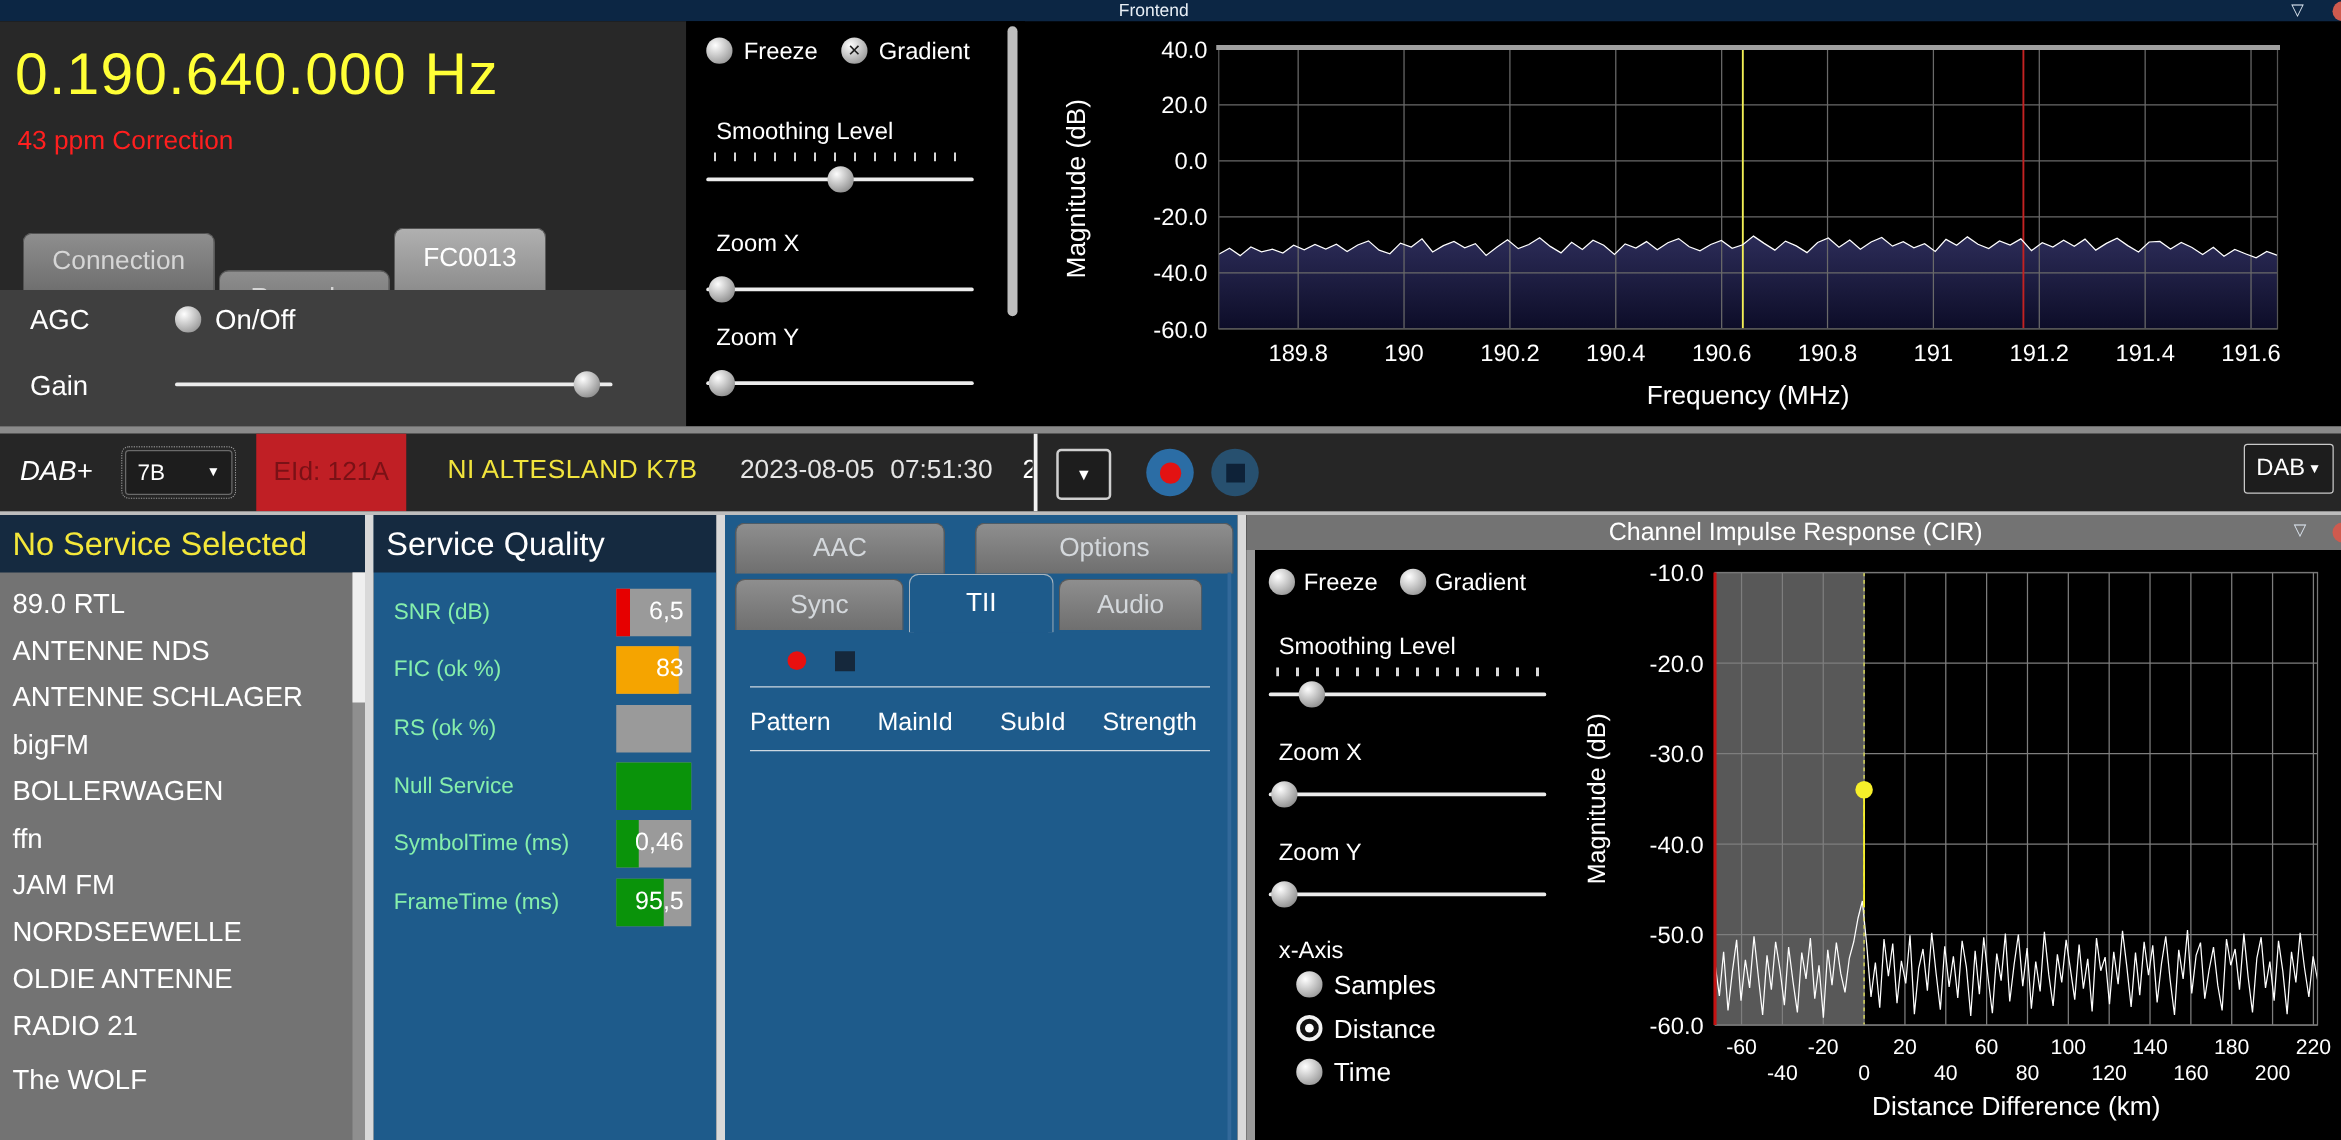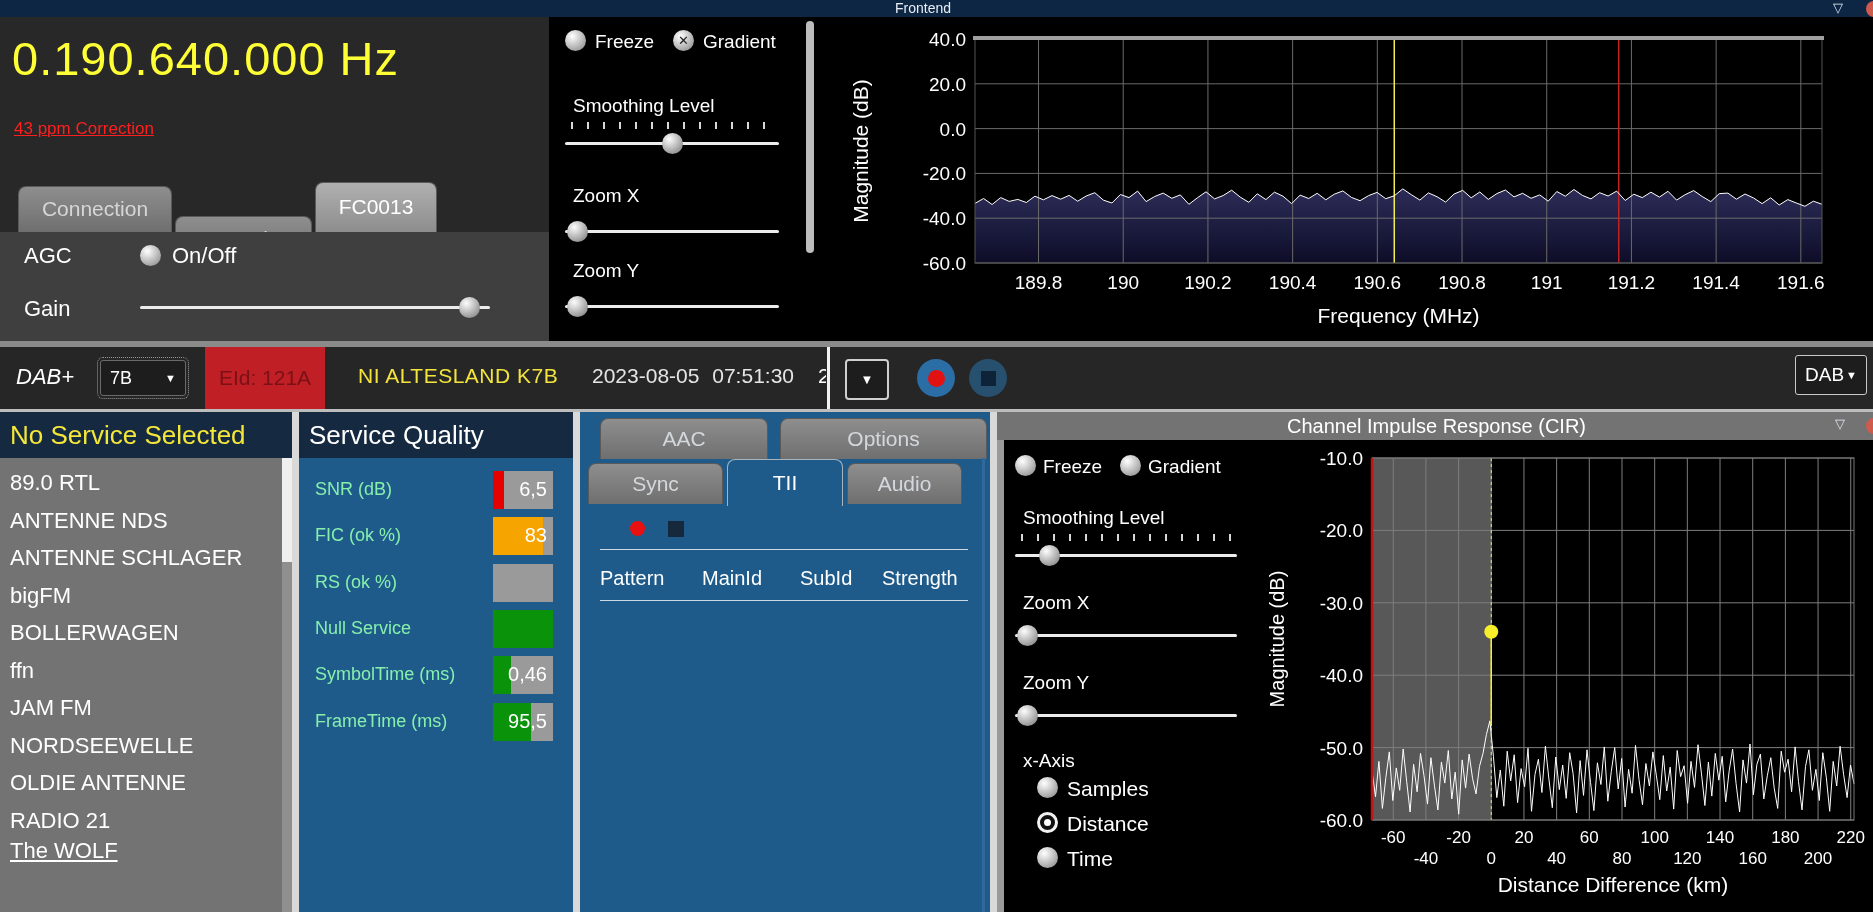--- a/index.html
+++ b/index.html
@@ -12,21 +12,21 @@
   #fe-title{left:895px;top:0px;font-size:14px;color:#e8eef5;}
   .collapse-tri{color:#dfe8f2;font-size:13px;}
   #fe-collapse{left:1833px;top:0px;}
   .edge-dot{width:16px;height:16px;border-radius:50%;background:#cf5a4e;right:-9px;}
   #fe-edge-dot{top:1px;}
 
   
   #tuner{left:0;top:17px;width:549px;height:324px;background:#282828;}
   #freq{left:12px;top:14px;font-size:47px;font-weight:300;color:#ffff36;letter-spacing:1px;}
   #freq .unit{margin-left:14px;}
-  #correction{left:14px;top:102px;font-size:17px;color:#ff1f1f;text-decoration:underline;}
+  #correction{left:14px;top:84px;font-size:21px;color:#ff1f1f;}
   .tab{box-sizing:border-box;height:46px;border-radius:8px 8px 0 0;border:1px solid #5a5a5a;border-bottom:none;
        background:linear-gradient(#8e8e8e,#6f6f6f);color:#d6d6d6;font-size:21px;text-align:center;line-height:44px;}
   .tab.active{background:linear-gradient(#b0b0b0,#8d8d8d);color:#fff;}
   #tab-connection{left:18px;top:169px;width:154px;}
   #tab-recorder{left:175px;top:169px;width:137px;margin-top:30px;}
   #tab-fc0013{left:315px;top:165px;width:122px;height:50px;line-height:48px;}
   #tuner-body{left:0;top:215px;width:549px;height:109px;background:#3f3f3f;}
   .ctl-label{font-size:22px;color:#fff;}
   #agc-label{left:24px;top:11px;}
   #agc-radio{left:140px;top:13px;}
@@ -270,21 +270,21 @@
         <div class="service-item" style="top: 58px;">89.0 RTL</div>
         <div class="service-item" style="top: 95.5px;">ANTENNE NDS</div>
         <div class="service-item" style="top: 133px;">ANTENNE SCHLAGER</div>
         <div class="service-item" style="top: 170.5px;">bigFM</div>
         <div class="service-item" style="top: 208px;">BOLLERWAGEN</div>
         <div class="service-item" style="top: 245.5px;">ffn</div>
         <div class="service-item" style="top: 283px;">JAM FM</div>
         <div class="service-item" style="top: 320.5px;">NORDSEEWELLE</div>
         <div class="service-item" style="top: 358px;">OLDIE ANTENNE</div>
         <div class="service-item" style="top: 395.5px;">RADIO 21</div>
-        <div class="service-item" style="top: 426px; text-decoration: underline;">The WOLF</div>
+        <div class="service-item" style="top: 439px;">The WOLF</div>
       </div>
     <div class="abs" id="service-scroll-track"></div>
     <div class="abs" id="service-scroll-thumb"></div>
   </div>
   <div class="abs vsep" id="sep1"></div>
 
   <div class="abs" id="sq-panel">
     <div class="abs panel-header" id="sq-header">
       <span>Service Quality</span>
     </div>
@@ -316,21 +316,21 @@
         <div class="sq-bar" style="top: 290.5px;">
           <div class="sq-fill" style="width: 63%; background: rgb(10, 147, 10);"></div>
           <span class="sq-val">95,5</span>
         </div>
       </div>
   </div>
   <div class="abs vsep" id="sep2"></div>
 
   <div class="abs" id="tabs-panel">
     <div id="detail-tab-row1">
-        <div class="btab" style="left: 20px; width: 168px; top: 6px;">AAC</div>
+        <div class="btab" style="left: 8px; width: 168px; top: 6px;">AAC</div>
         <div class="btab" style="left: 200px; width: 207px; top: 6px;">Options</div>
       </div>
     <div id="detail-tab-row2">
         <div class="btab" style="left: 8px; width: 135px; top: 51px;">Sync</div>
         <div class="btab active" style="left: 147px; width: 116px; top: 47px;">TII</div>
         <div class="btab" style="left: 267px; width: 115px; top: 51px;">Audio</div>
       </div>
     <div class="abs" id="tii-dot" style="background: rgb(232, 16, 16);"></div>
     <div class="abs" id="tii-square"></div>
     <div class="abs" id="tii-hr"></div>

